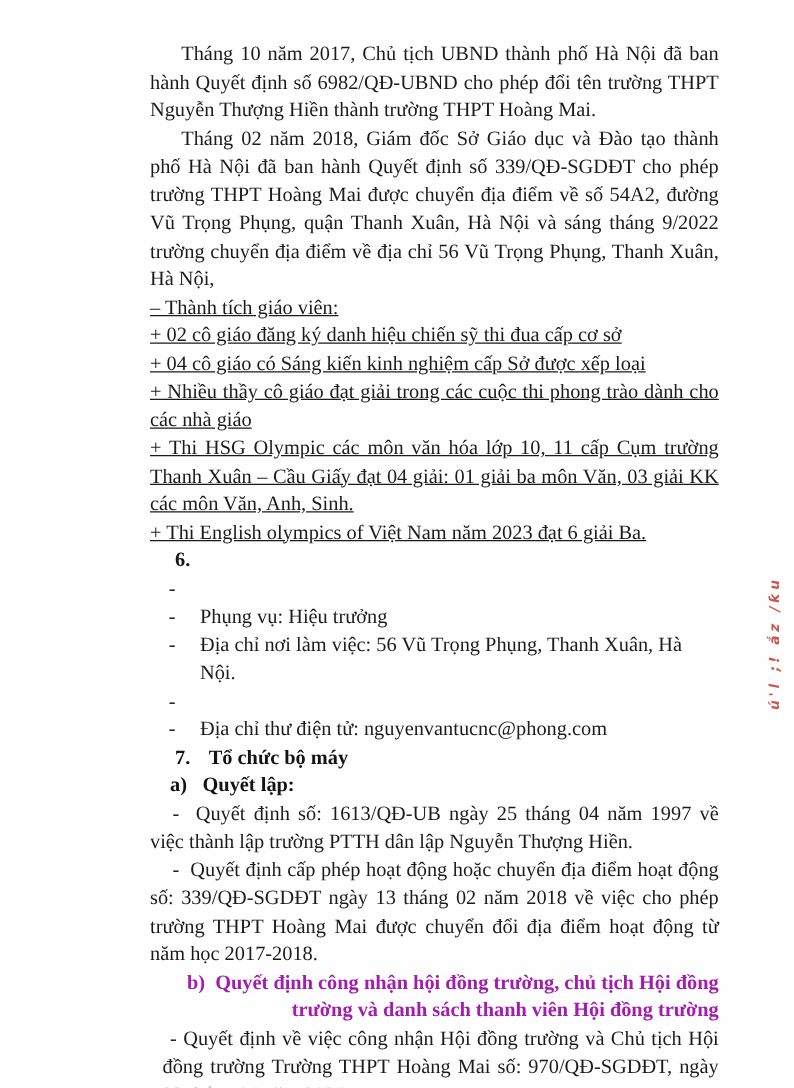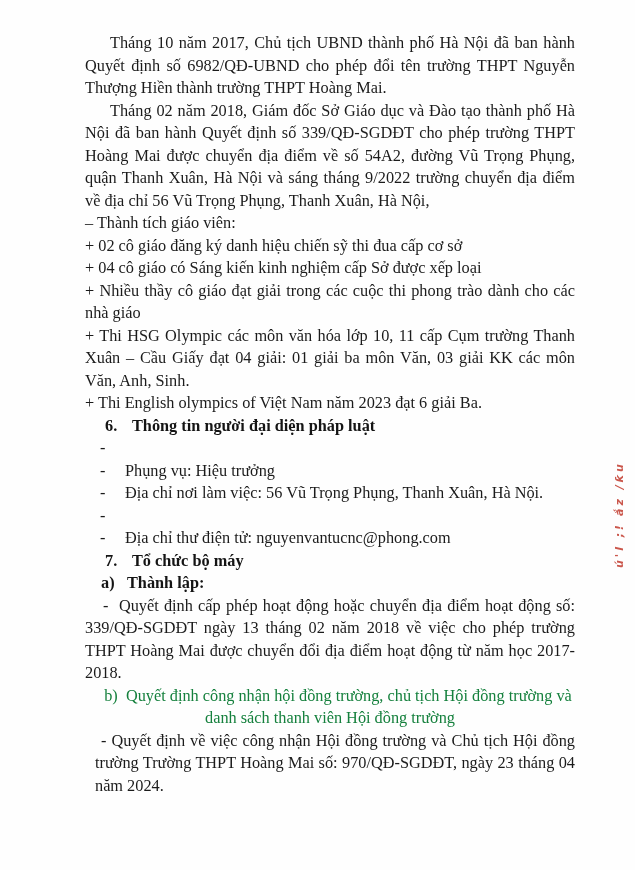--- a/index.html
+++ b/index.html
@@ -6,28 +6,28 @@
   .sheet {
     position: relative;
     width: 635px;
     height: 870px;
     box-sizing: border-box;
     background: #fefefe;
     color: #1b1b1b;
     font-family: "Liberation Serif", "DejaVu Serif", serif;
     font-size: 16.3px;
     line-height: 22.5px;
-    padding: 32px 60px 0 85px;
+    padding: 32px 60px 0 120px;
     overflow: hidden;
   }
   p, .blk { margin: 0; }
   .indent  { text-indent: 25px; text-align: justify; }
-  .flush   { text-align: justify; }
+  .flush   { text-align: justify; text-decoration: underline; }
   .hang    { text-indent: 18px; text-align: justify; }
-  .hang-b  { text-indent: 16px; text-align: center; font-weight: normal; color: #15803d; }
+  .hang-b  { text-indent: 16px; text-align: right; font-weight: bold; color: #a21caf; }
   .dash2   { padding-left: 10px; text-indent: 6px; text-align: justify; }
   .h-num   { display: flex; font-weight: bold; color: #141414; margin-left: 20px; }
   .h-num .num { width: 27px; flex: 0 0 27px; }
   .sub     { display: flex; font-weight: bold; color: #141414; margin-left: 16px; }
   .sub .num { width: 26px; flex: 0 0 26px; }
   .li      { display: flex; margin-left: 15px; }
   .li .marker { width: 25px; flex: 0 0 25px; }
   .margin-note {
     position: absolute;
     right: 4px;
@@ -55,21 +55,20 @@
 
   <p class="blk flush">– Thành tích giáo viên:</p>
   <p class="blk flush">+ 02 cô giáo đăng ký danh hiệu chiến sỹ thi đua cấp cơ sở</p>
   <p class="blk flush">+ 04 cô giáo có Sáng kiến kinh nghiệm cấp Sở được xếp loại</p>
   <p class="blk flush">+ Nhiều thầy cô giáo đạt giải trong các cuộc thi phong trào dành cho các nhà giáo</p>
   <p class="blk flush">+ Thi HSG Olympic các môn văn hóa lớp 10, 11 cấp Cụm trường Thanh Xuân – Cầu Giấy đạt 04 giải: 01 giải ba môn Văn, 03 giải KK các môn Văn, Anh, Sinh.</p>
   <p class="blk flush">+ Thi English olympics of Việt Nam năm 2023 đạt 6 giải Ba.</p>
 
   <div class="blk h-num">
     <span class="num">6.</span>
-    <span>Thông tin người đại diện pháp luật</span>
   </div>
 
   <div class="blk li">
     <span class="marker">-</span>
   </div>
   <div class="blk li">
     <span class="marker">-</span>
     <span>Phụng vụ: Hiệu trưởng</span>
   </div>
   <div class="blk li">
@@ -84,23 +83,24 @@
     <span>Địa chỉ thư điện tử: nguyenvantucnc@phong.com</span>
   </div>
 
   <div class="blk h-num">
     <span class="num">7.</span>
     <span>Tổ chức bộ máy</span>
   </div>
 
   <div class="blk sub">
     <span class="num">a)</span>
-    <span>Thành lập:</span>
+    <span>Quyết lập:</span>
   </div>
 
+  <p class="blk hang">-&nbsp; Quyết định số: 1613/QĐ-UB ngày 25 tháng 04 năm 1997 về việc thành lập trường PTTH dân lập Nguyễn Thượng Hiền.</p>
   <p class="blk hang">-&nbsp; Quyết định cấp phép hoạt động hoặc chuyển địa điểm hoạt động số: 339/QĐ-SGDĐT ngày 13 tháng 02 năm 2018 về việc cho phép trường THPT Hoàng Mai được chuyển đổi địa điểm hoạt động từ năm học 2017-2018.</p>
 
   <p class="blk hang-b">b)&nbsp; Quyết định công nhận hội đồng trường, chủ tịch Hội đồng trường và danh sách thanh viên Hội đồng trường</p>
 
   <p class="blk dash2">- Quyết định về việc công nhận Hội đồng trường và Chủ tịch Hội đồng trường Trường THPT Hoàng Mai số: 970/QĐ-SGDĐT, ngày 23 tháng 04 năm 2024.</p>
 
   <div class="margin-note">ú'l ;ǃ ắz /ƙu</div>
 
 </div>
 

